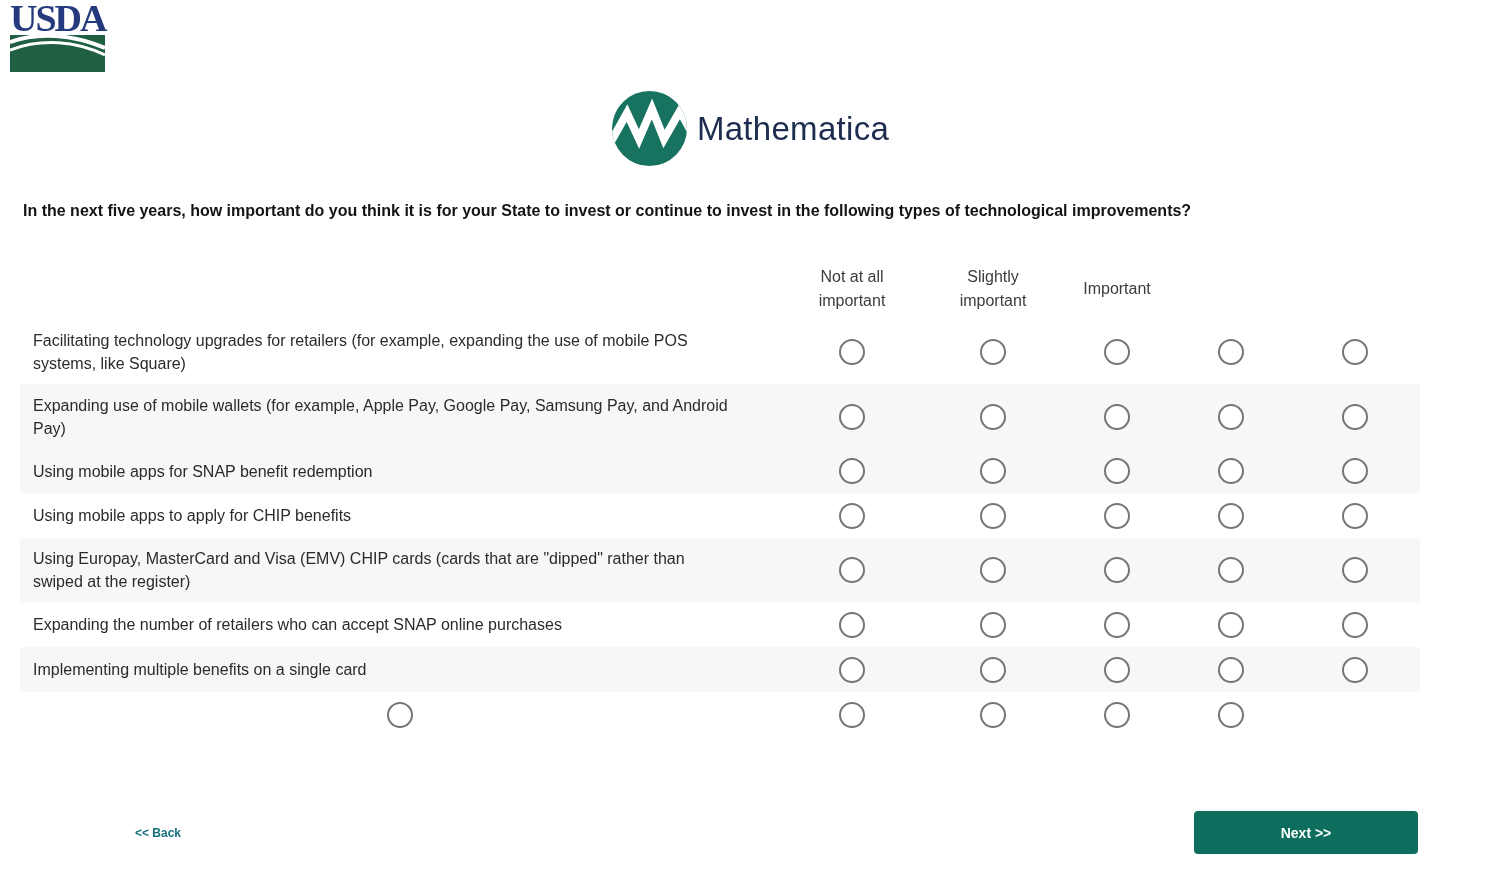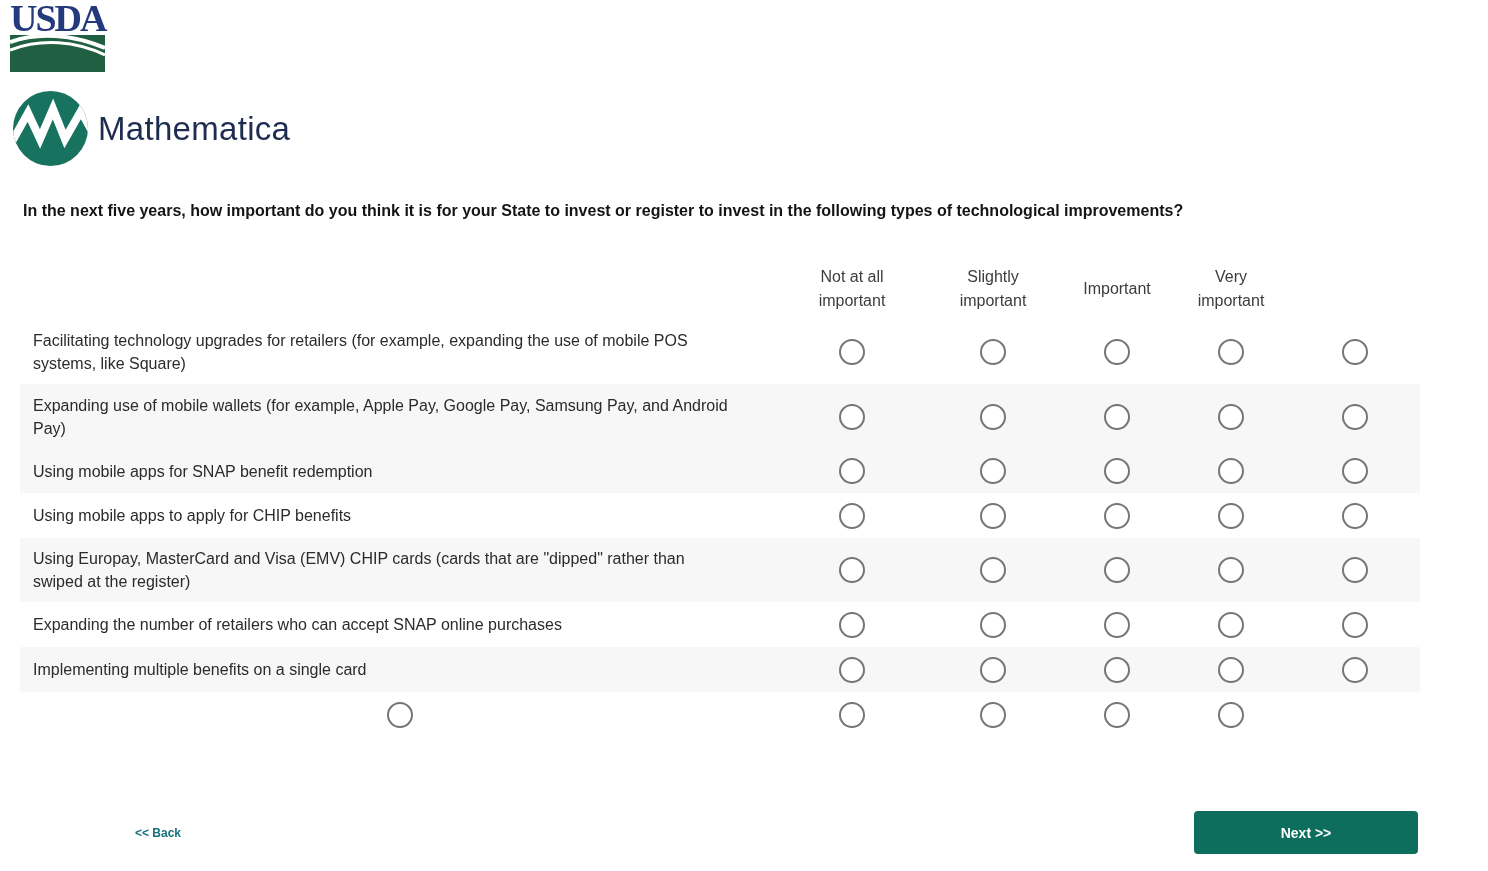--- a/index.html
+++ b/index.html
@@ -22,21 +22,21 @@
 
   
   .logo-block{padding:2px 0 0 10px;}
   .usda-logo{width:96px;}
   .usda-word{
     font-family:"Liberation Serif",serif;font-weight:bold;
     font-size:38px;line-height:32px;letter-spacing:-2px;
     color:var(--usda_blue,#253A7D);
   }
   .usda-logo svg{display:block;margin-top:1px;}
-  .math-logo{display:flex;align-items:center;margin:19px 0 0 3px;gap:10px;}
+  .math-logo{display:flex;align-items:center;margin:19px 0 0 3px;gap:10px;justify-content:center;}
   .math-logo svg{display:block;}
   .math-word{
     font-size:33px;font-weight:500;letter-spacing:.3px;
     color:var(--mathematica_navy,#1D2C4F);
   }
 
   
   .question{
     margin:35px 0 0 23px;font-size:16px;font-weight:bold;color:#141414;
     width:1300px;line-height:20px;
@@ -108,38 +108,35 @@
               <circle cx="37.5" cy="37.5" r="37.5"></circle>
             </clipPath>
           </defs>
         <circle cx="37.5" cy="37.5" r="37.5" fill="#17735F"></circle>
         <path clip-path="url(#mc)" d="M-4 56 L15 22 L27 48 L40 18 L52 48 L68 20 L80 42" stroke="#fff" stroke-width="8" fill="none" stroke-linejoin="miter"></path>
       </svg>
       <span class="math-word">Mathematica</span>
     </div>
   </div>
 
-  <h1 class="question">In the next five years, how important do you think it is for your State to invest or register to invest in the following types of technological improvements?</h1>
+  <h1 class="question">In the next five years, how important do you think it is for your State to invest or continue to invest in the following types of technological improvements?</h1>
 
   <div class="matrix">
 
     <div class="mrow header-row">
       <div class="cell stmt"></div>
       <div class="cell head">
           <span>Not at all important</span>
         </div>
       <div class="cell head">
           <span>Slightly important</span>
         </div>
       <div class="cell head">
           <span>Important</span>
         </div>
-      <div class="cell head">
-          <span>Very important</span>
-        </div>
     </div>
 
     <div class="mrow r-white" style="min-height:63px">
       <div class="cell stmt">Facilitating technology upgrades for retailers (for example, expanding the use of mobile POS systems, like Square)</div>
       <div class="cell rc">
           <span class="radio"></span>
         </div>
       <div class="cell rc">
           <span class="radio"></span>
         </div>

